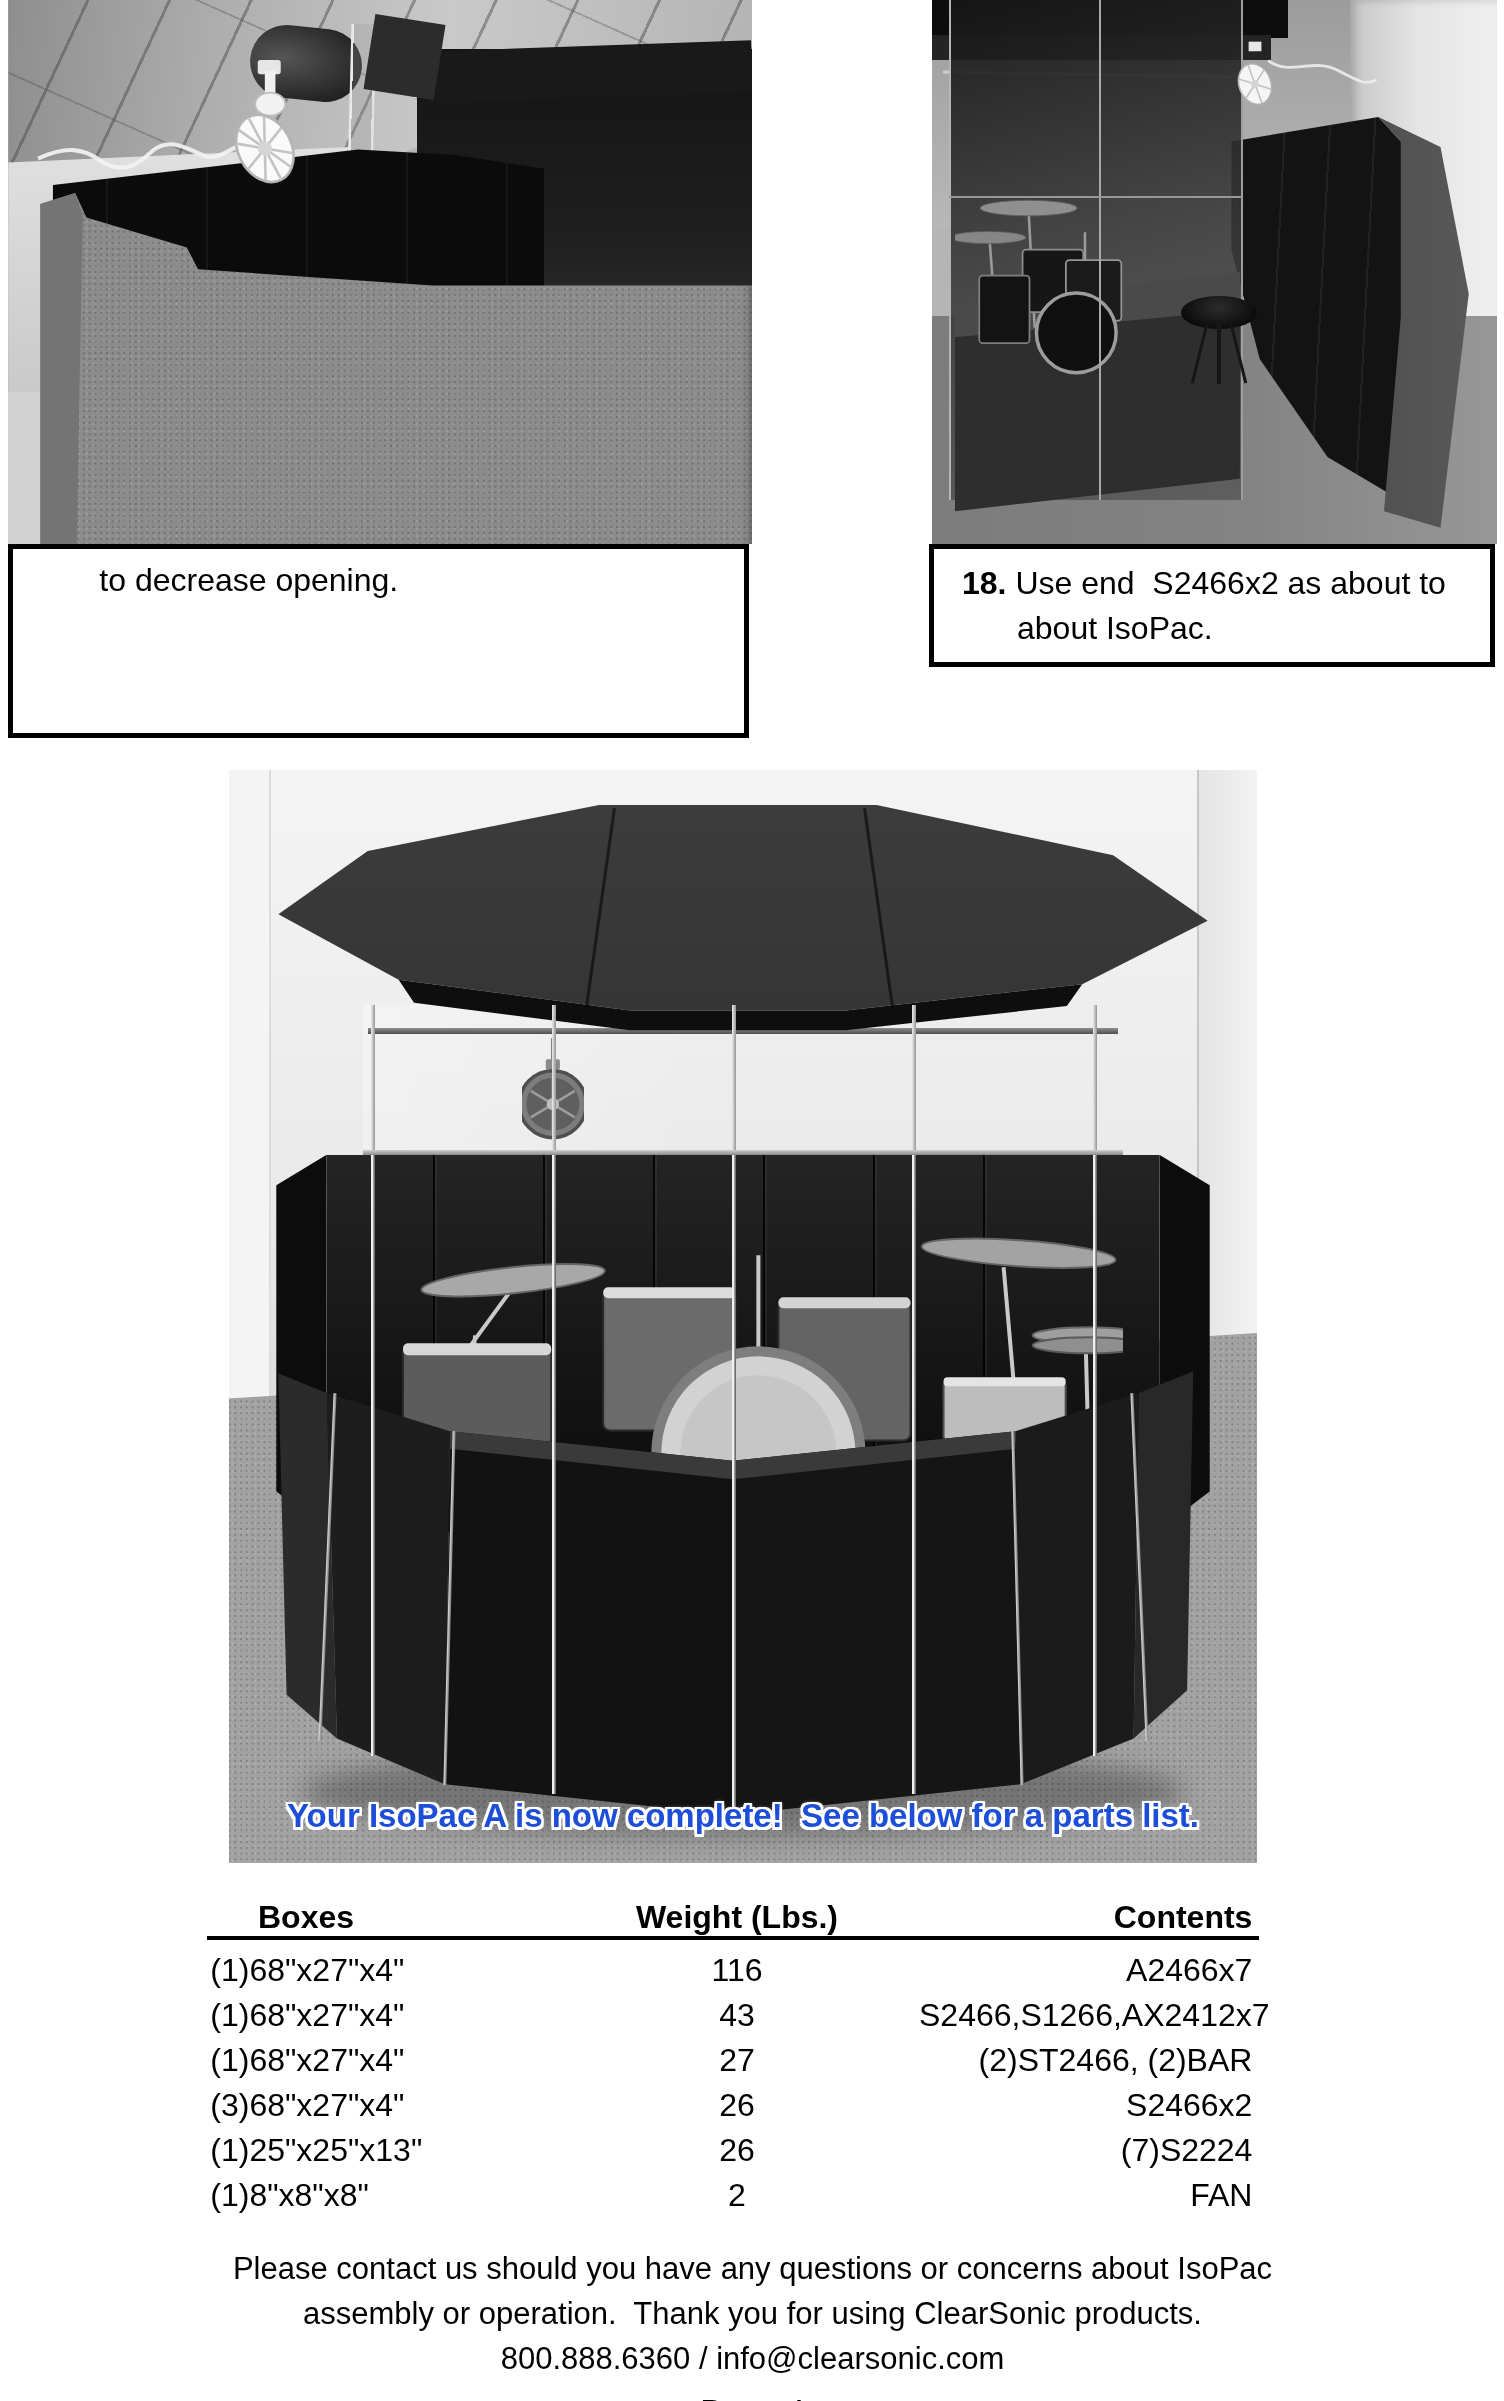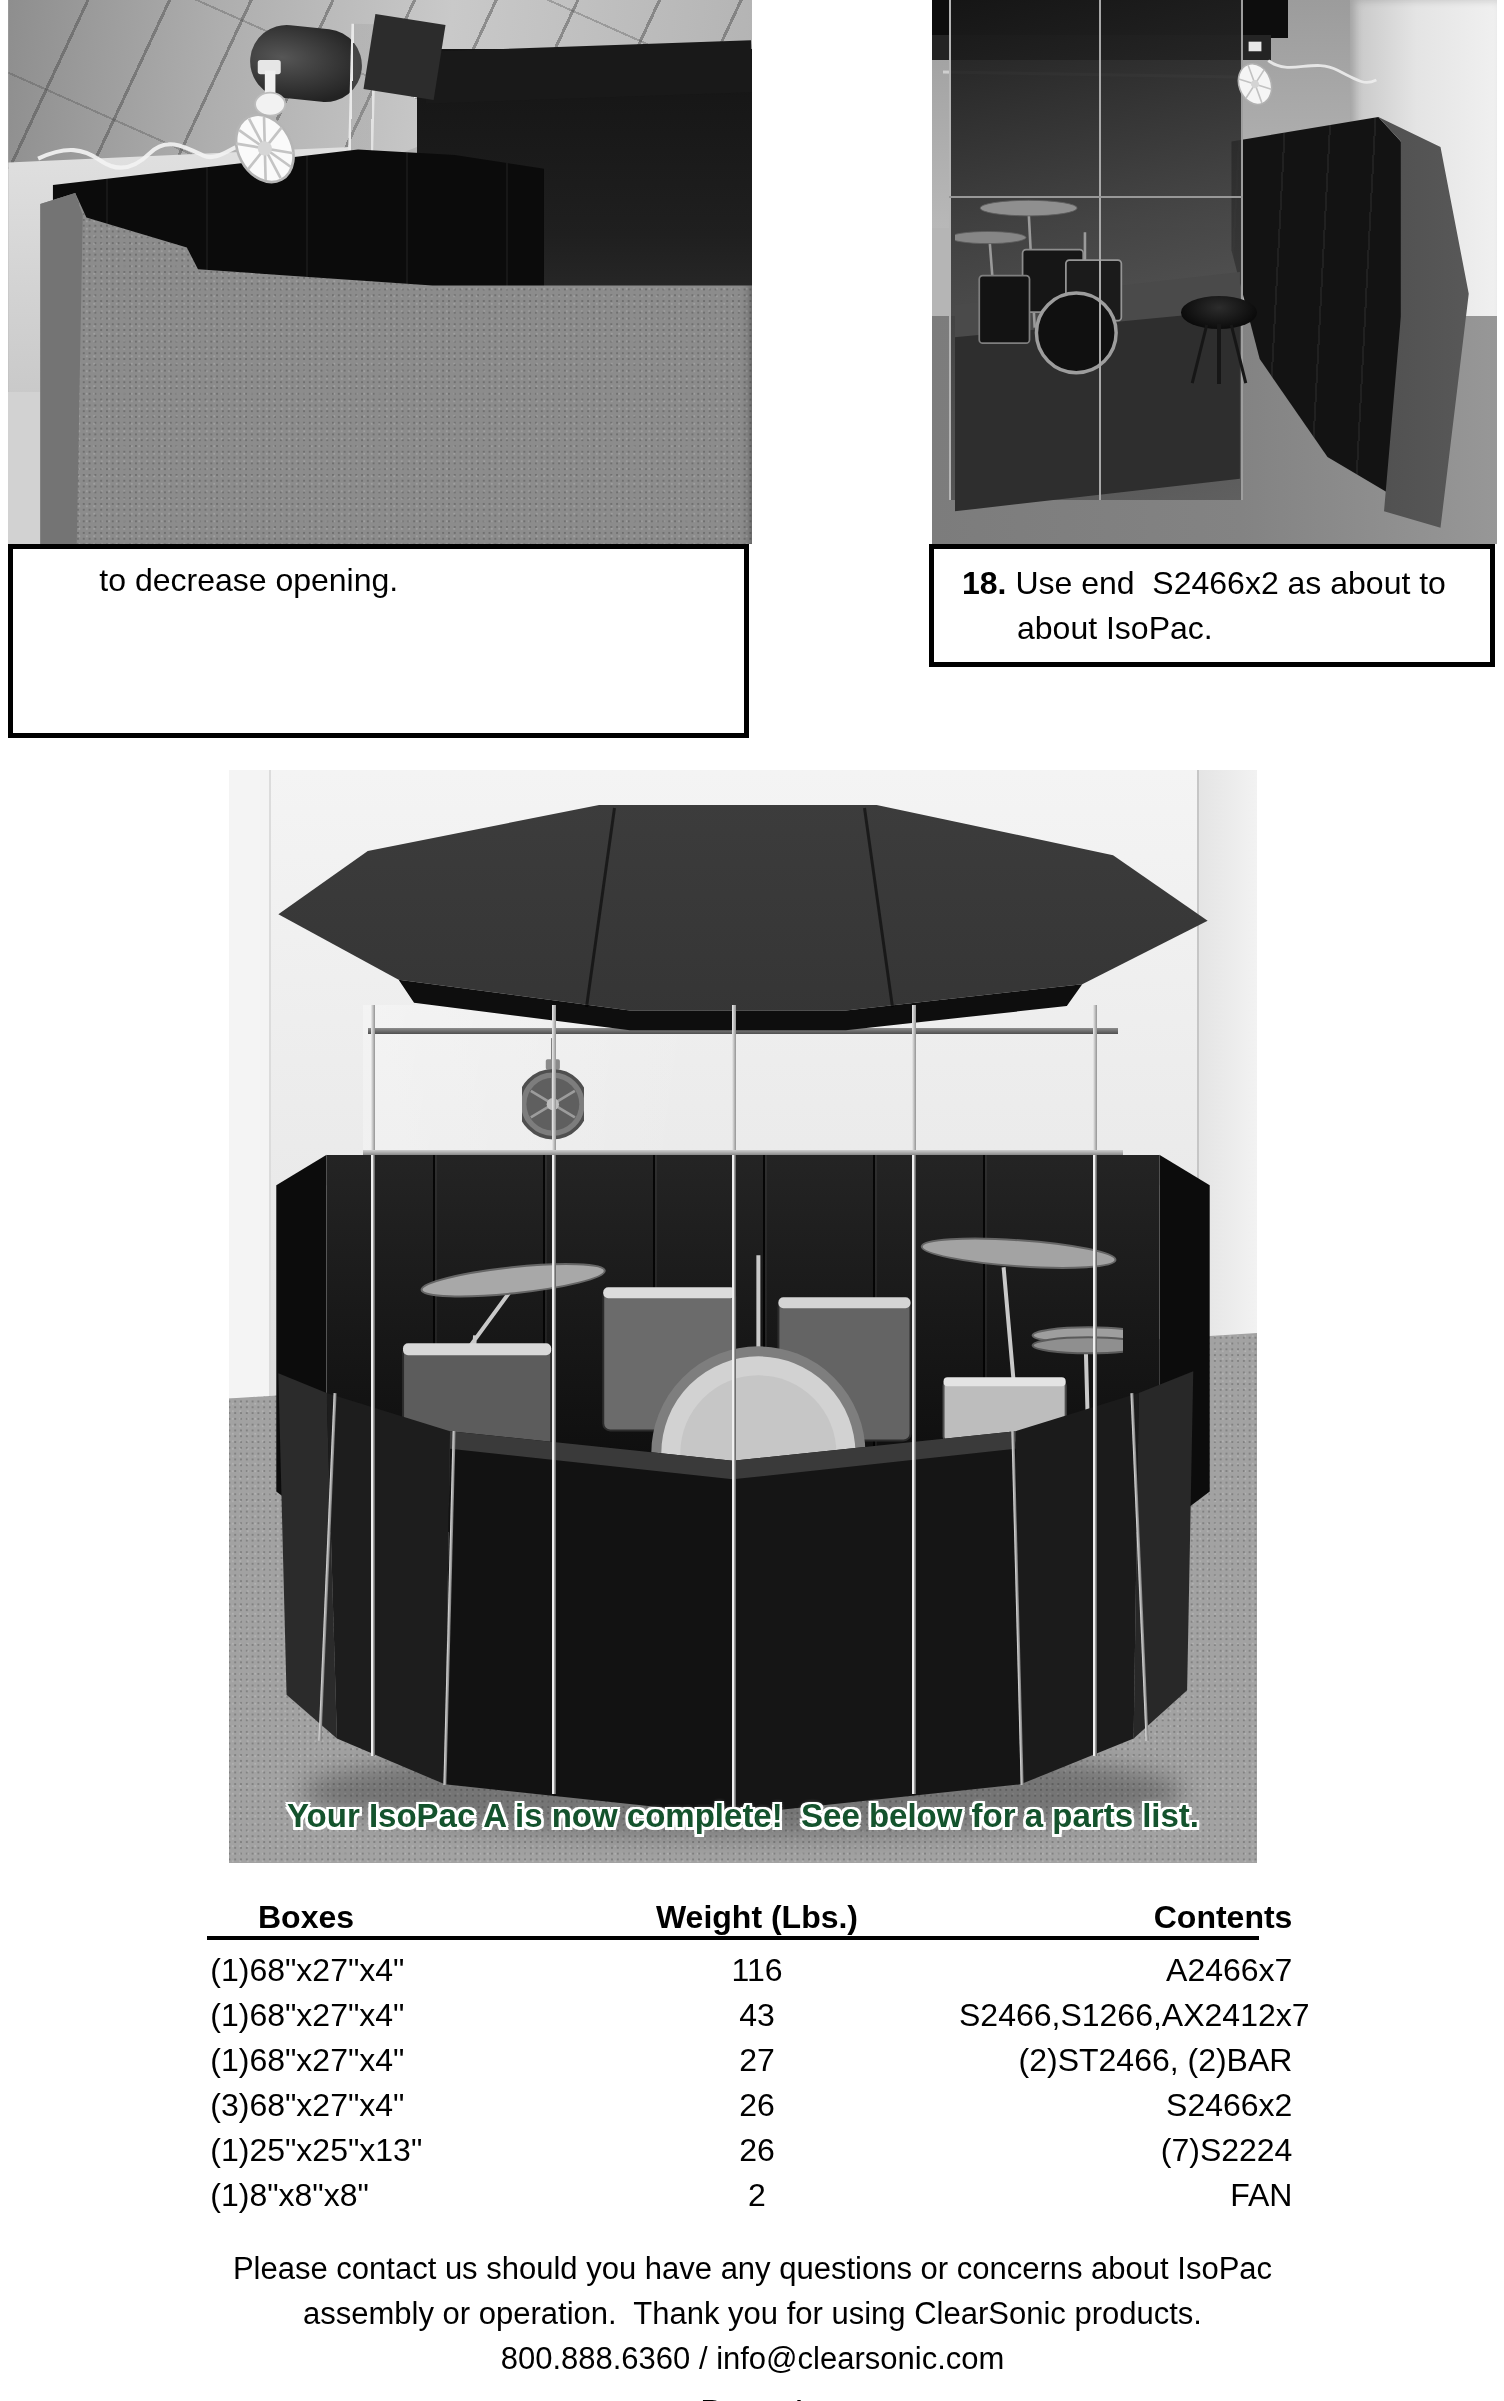--- a/index.html
+++ b/index.html
@@ -49,36 +49,35 @@
   .cap-line .stepnum { font-weight: bold; }
   .cap-indent { padding-left: 55px; }
 
   
   #main-caption {
     position: absolute;
     left: 0; right: 0; bottom: 28px;
     text-align: center;
     font-size: 33px;
     font-weight: bold;
-    color: #14532d;
+    color: #1d4ed8;
     white-space: pre-wrap;
     text-shadow:
       -2.5px -2.5px 0 #fff, 2.5px -2.5px 0 #fff, -2.5px 2.5px 0 #fff, 2.5px 2.5px 0 #fff,
       0 -2.5px 0 #fff, 0 2.5px 0 #fff, -2.5px 0 0 #fff, 2.5px 0 0 #fff,
       0 0 5px #fff;
   }
 
   
   #parts-table { left: 207px; top: 1898px; width: 1052px; font-size: 32px; }
   .pt-row {
     display: grid;
     grid-template-columns: 348px 364px 340px;
     height: 45px;
     align-items: center;
-    gap: 20px;
   }
   .pt-head { font-weight: bold; height: 38px; }
   .pt-rule { border-bottom: 4.1px solid #000; margin-bottom: 8.3px; }
   .pt-c0 { text-align: left;  padding-left: 3.3px; }
   .pt-head .pt-c0 { padding-left: 51px; }
   .pt-c1 { text-align: center; }
   .pt-c2 { text-align: right; padding-right: 6.6px; }
 
   
   #footer { left: 0; top: 2246px; width: 1505px; text-align: center; font-size: 31px; line-height: 45px; }

